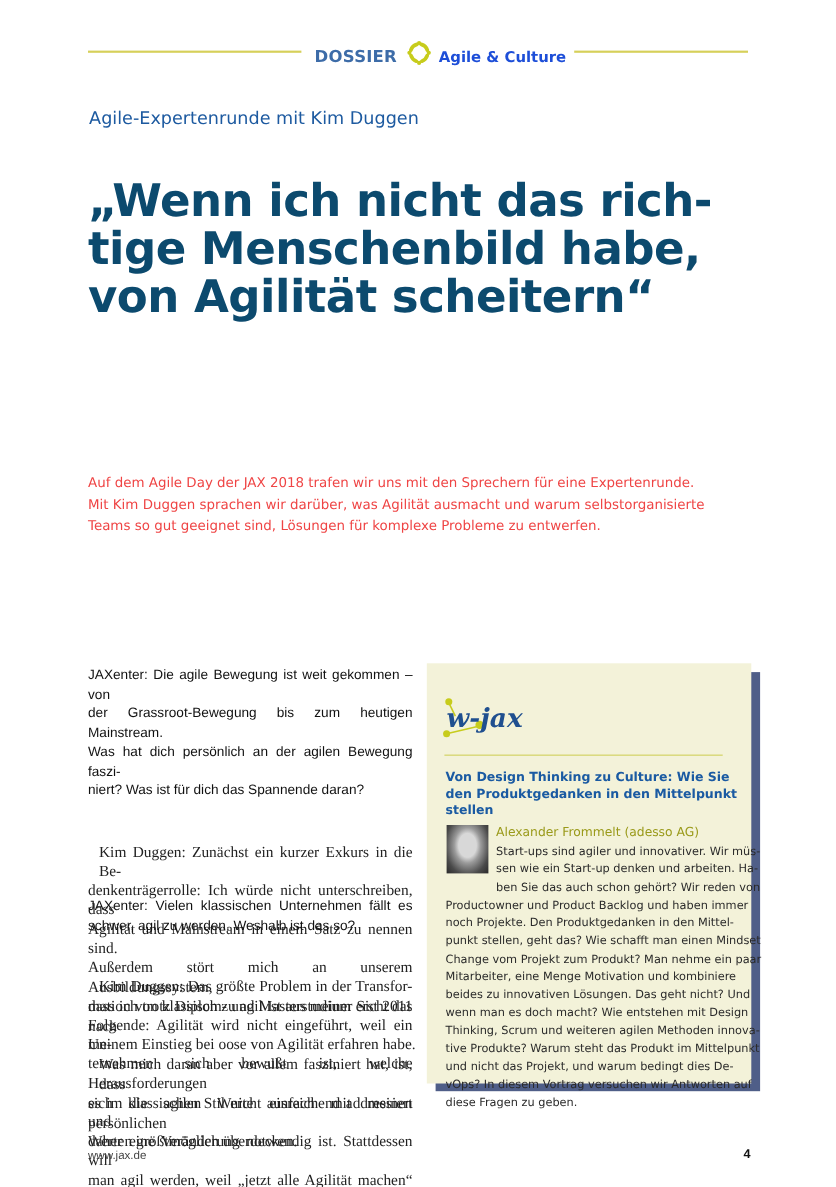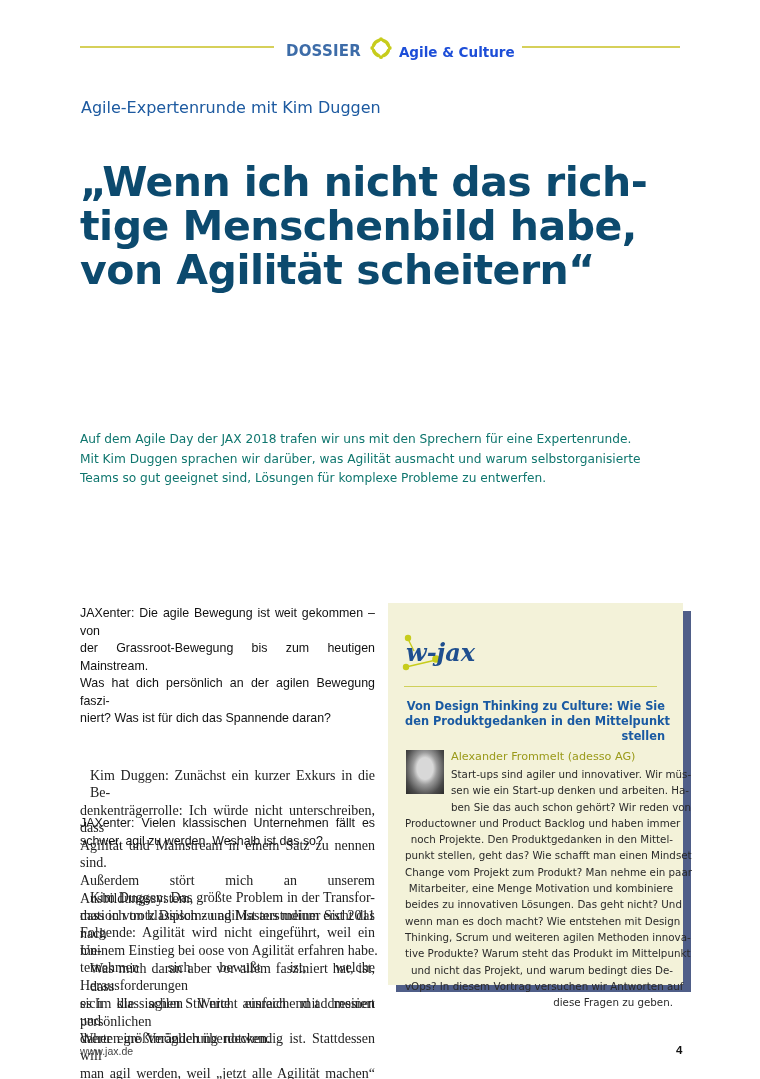--- a/index.html
+++ b/index.html
@@ -13,32 +13,32 @@
   .header .dossier { font-family:"DejaVu Sans", sans-serif; font-weight:bold; color:#3d6ca8; font-size:15px; letter-spacing:0.2px; }
   .header .logo { width:24px; height:24px; margin:0 6px 0 8px; }
   .header .section { font-family:"DejaVu Sans", sans-serif; color:#1d4ed8; font-size:13.5px;font-weight:bold; }
 
   .kicker { position:absolute; top:98px; left:81px; font-family:"DejaVu Sans", sans-serif; color:#1d5aa0; font-size:16px; }
 
   .headline { position:absolute; top:160px; left:80px; width:640px; font-family:"DejaVu Sans", sans-serif; font-weight:bold; color:#0c4a6e; font-size:41px; line-height:44px; letter-spacing:-0.5px; }
   .headline .line { display:block; white-space:nowrap; }
   .headline .line.last { }
 
-  .intro { position:absolute; top:430px; left:80px; width:620px; font-family:"DejaVu Sans", sans-serif; color:#0f766e; font-size:12.2px; line-height:19.5px; }
+  .intro { position:absolute; top:430px; left:80px; width:620px; font-family:"DejaVu Sans", sans-serif; color:#ef4444; font-size:12.2px; line-height:19.5px; }
   .intro .line { display:block; white-space:nowrap; }
 
   .col { position:absolute; left:80px; width:295px; }
   .q { font-family:"Liberation Sans", sans-serif; font-weight:normal; font-size:12.4px; line-height:17.5px; color:#111; text-align:justify; }
   .a { font-family:"Liberation Serif", serif; font-size:14px; line-height:17.6px; color:#222; text-align:justify;margin-top:39px; }
   .a .line, .q .line { display:block; white-space:nowrap; }
   .a .ind { padding-left:10px; }
   .just { text-align:justify; text-align-last:justify; display:block; white-space:normal !important; }
 
   .box-shadow { position:absolute; left:396px; top:611px; width:295px; height:381px; background:#4f5e88; }
-  .box { position:absolute; left:388px; top:603px; width:295px; height:382px; background:#f3f2d9;text-align:right; }
+  .box { position:absolute; left:388px; top:603px; width:295px; height:382px; background:#f3f2d9; }
   .box .wjax { position:absolute; left:14px; top:28px; width:92px; height:44px; }
   .box .divider { position:absolute; left:16px; top:83px; width:253px; height:1px; background:#cfd05a; }
   .box .talk-title { position:absolute; left:17px; top:96px; width:260px; font-family:"DejaVu Sans", sans-serif; font-weight:bold; color:#1a5aa2; font-size:11.4px; line-height:15px; }
   .box .talk-title .line { display:block; white-space:nowrap; }
   .box .photo { position:absolute; left:18px; top:147px; width:38px; height:44px; background:radial-gradient(ellipse at 50% 42%, #d8d8d8 0 30%, #9a9a9a 45%, #4a4a4a 75%, #2a2a2a 100%); }
   .box .speaker { position:absolute; left:63px; top:147px; font-family:"DejaVu Sans", sans-serif; color:#9a9a1a; font-size:11.2px; }
   .box .abstract { position:absolute; left:17px; top:163px; width:268px; font-family:"DejaVu Sans", sans-serif; color:#2a2a2a; font-size:10.3px; line-height:16.3px; }
   .box .abstract .line { display:block; white-space:nowrap; }
   .box .abstract .ind { padding-left:46px; }
 

